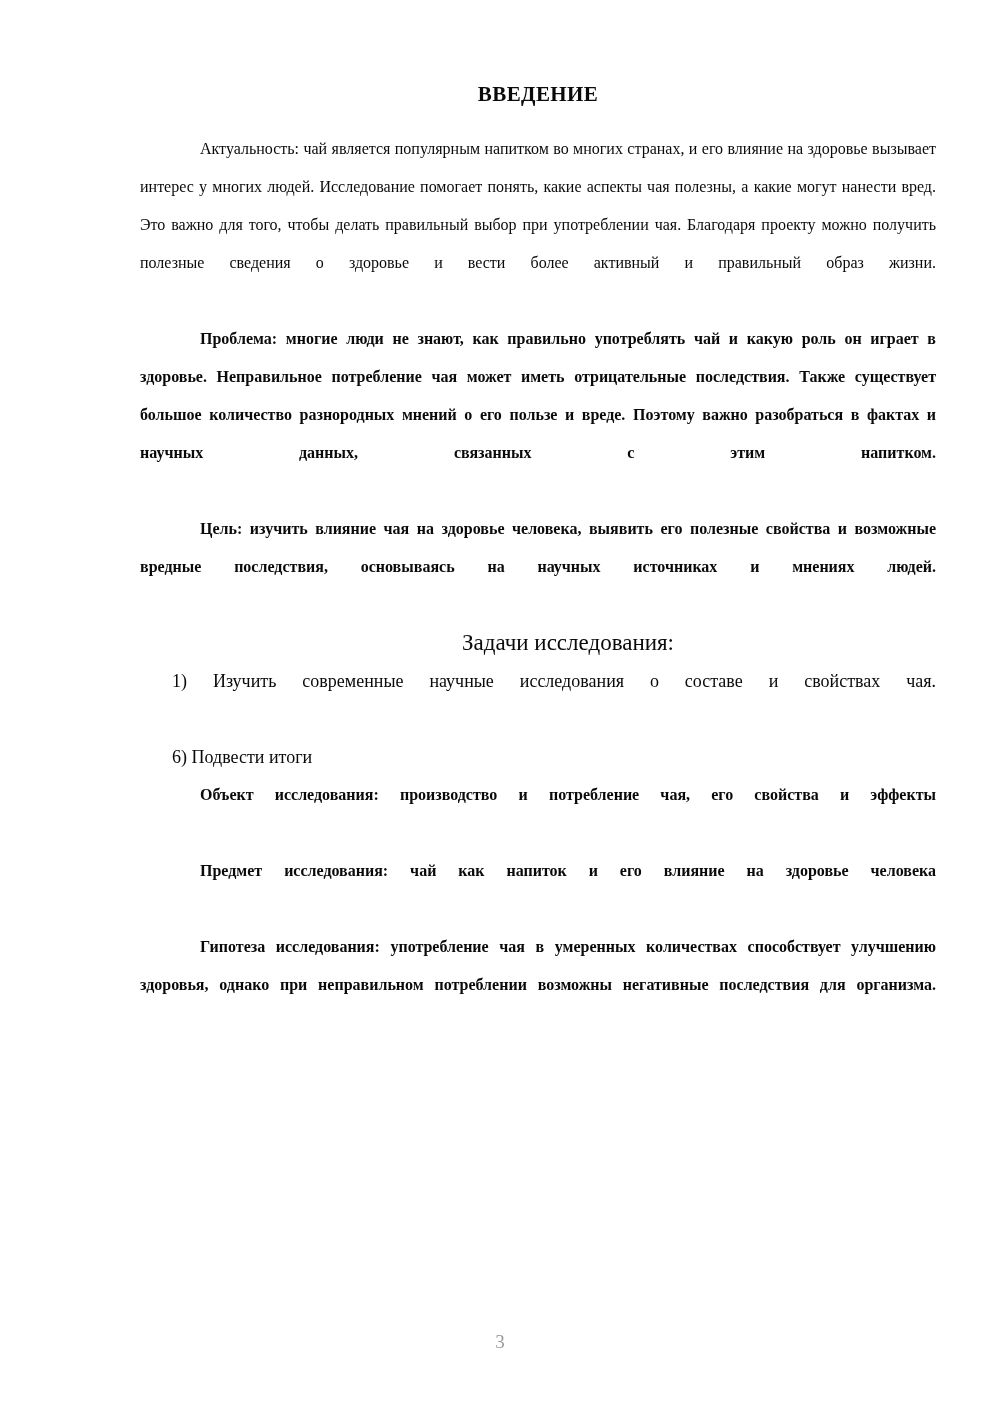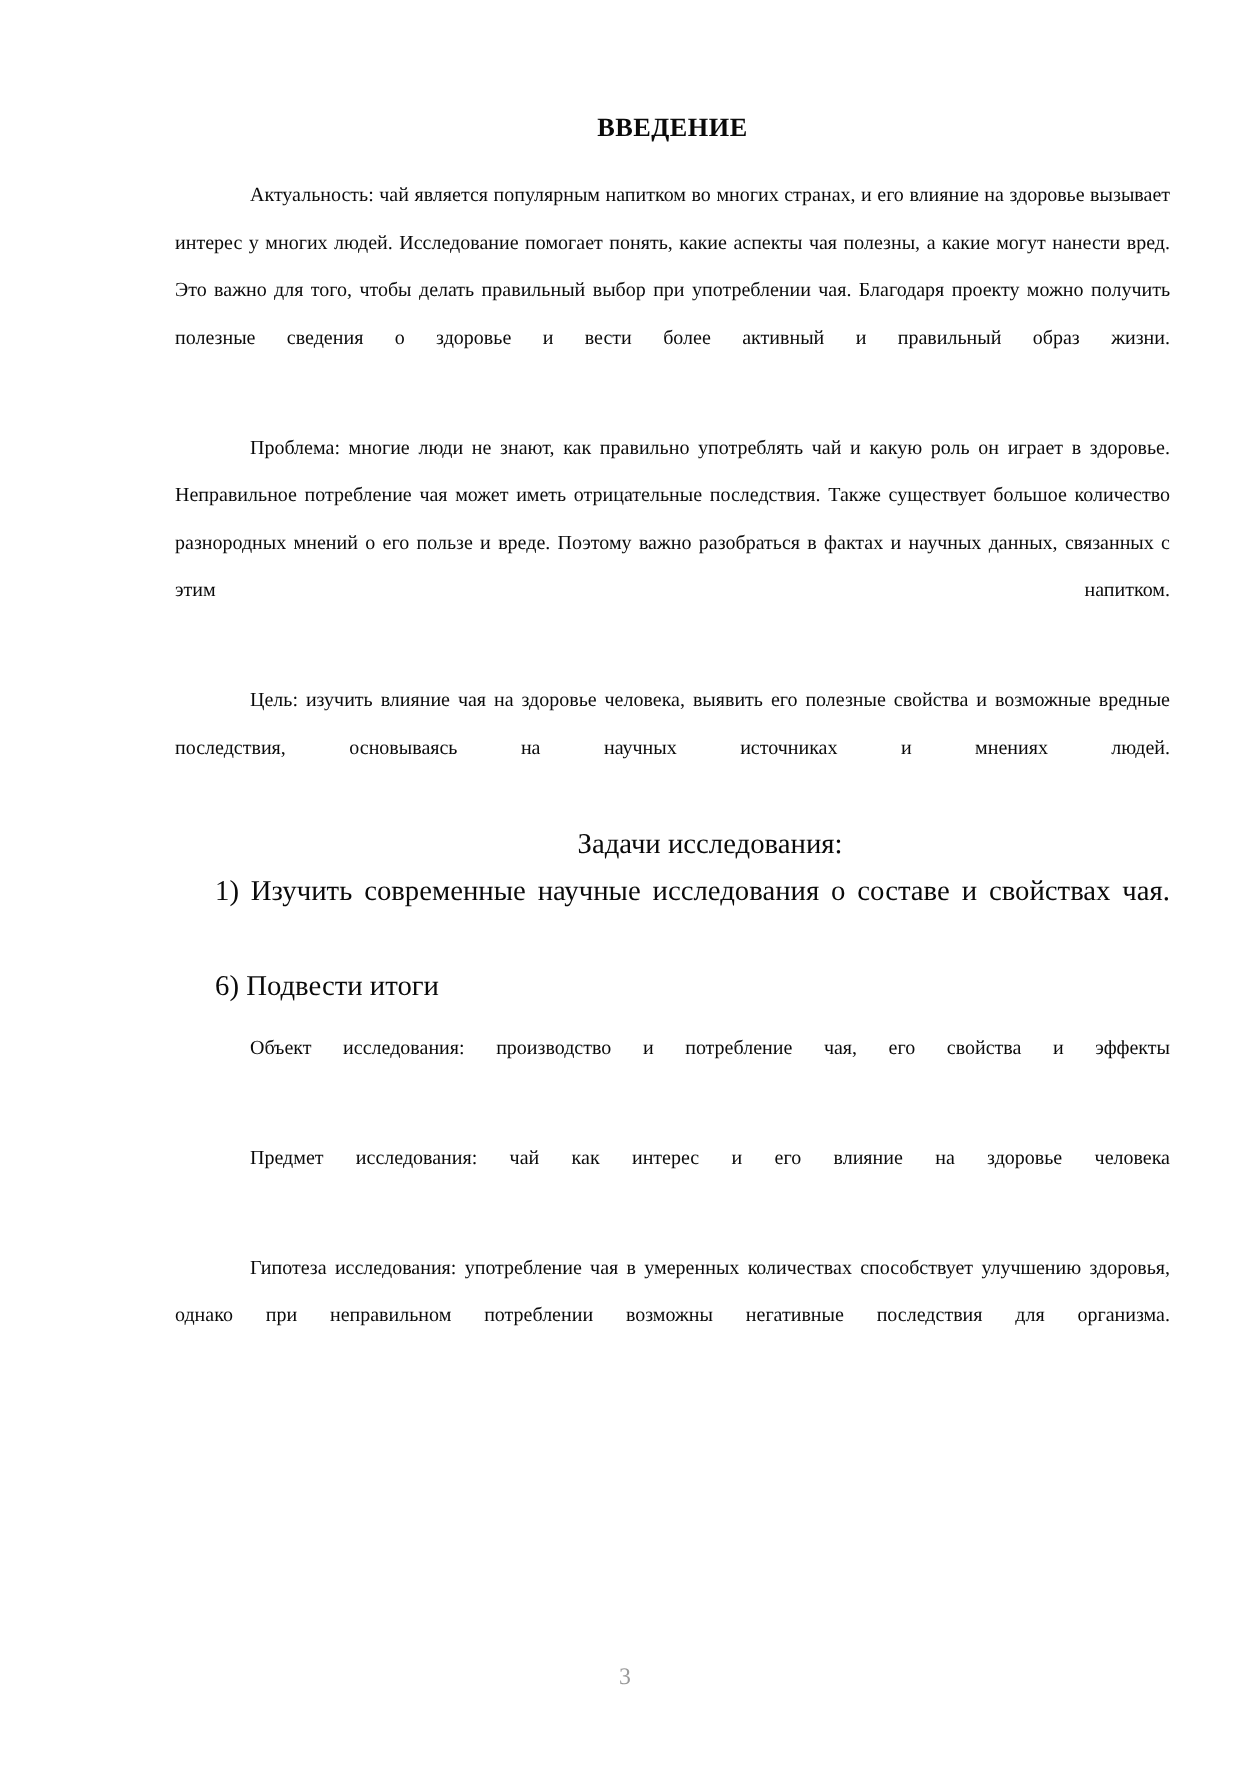--- a/index.html
+++ b/index.html
@@ -21,56 +21,57 @@
   .content {
     position: absolute;
     left: 140px;
     top: 0;
     width: 796px;
   }
   .doc-heading {
     font-size: 21px;
     font-weight: bold;
     text-align: center;
-    margin: 0;
-    padding-top: 92px;
+    margin: 12px;
+    padding-top: 72px;
     letter-spacing: 0.4px;
     line-height: 1.0;
   }
   .para {
     font-size: 16px;
     line-height: 38px;
     text-align: justify;
     text-justify: inter-word;
     margin: 0;
     text-indent: 60px;
     -webkit-hyphens: none;
     hyphens: none;
   }
   .para.first-para {
     margin-top: 25px;
   }
   .para.gap {
-    margin-top: 12px;
+    margin-top: 0px;
+    font-weight: bold;
   }
   
   .para::after {
     content: "";
     display: inline-block;
     width: 100%;
   }
   .list-lead {
     font-size: 23px;
     line-height: 38px;
     text-align: center;
     margin: 0;
     text-indent: 60px;
   }
   .list-item {
-    font-size: 23px;
+    font-size: 18px;
     line-height: 38px;
     text-align: justify;
     text-justify: inter-word;
     margin: 0;
     text-indent: 32px;
   }
   .list-item::after {
     content: "";
     display: inline-block;
     width: 100%;
@@ -111,21 +112,21 @@
 
     <p class="list-item">1) Изучить современные научные исследования о составе и свойствах чая.</p>
 
 
 
 
     <p class="list-item short">6) Подвести итоги</p>
 
     <p class="para gap">Объект исследования: производство и потребление чая, его свойства и эффекты</p>
 
-    <p class="para gap">Предмет исследования: чай как интерес и его влияние на здоровье человека</p>
+    <p class="para gap">Предмет исследования: чай как напиток и его влияние на здоровье человека</p>
 
     <p class="para gap">Гипотеза исследования: употребление чая в умеренных количествах способствует улучшению здоровья, однако при неправильном потреблении возможны негативные последствия для организма.</p>
 
   </div>
 
   <div class="page-number">3</div>
 
 </div>
 
 </body></html>

